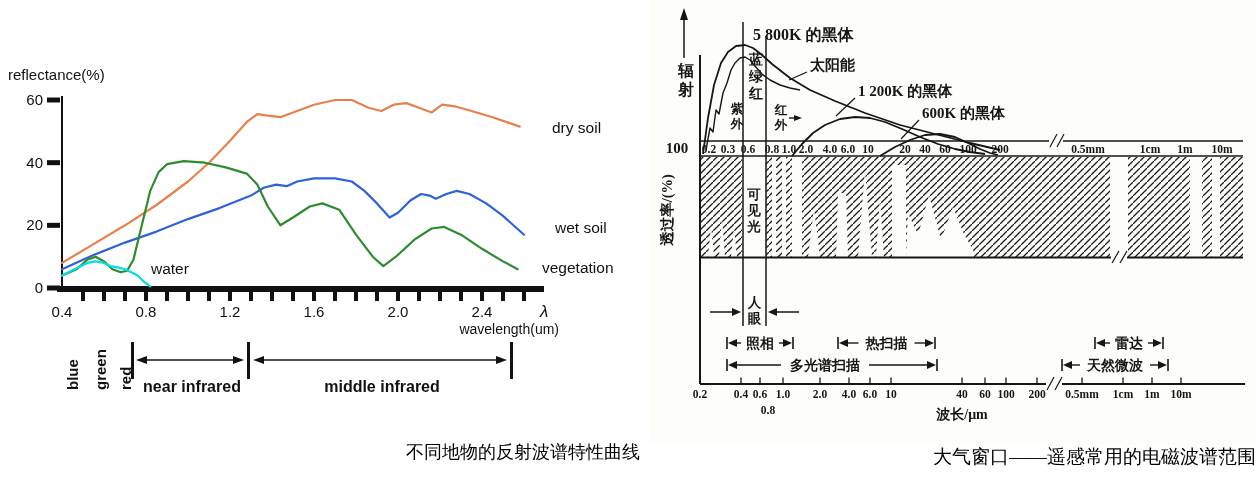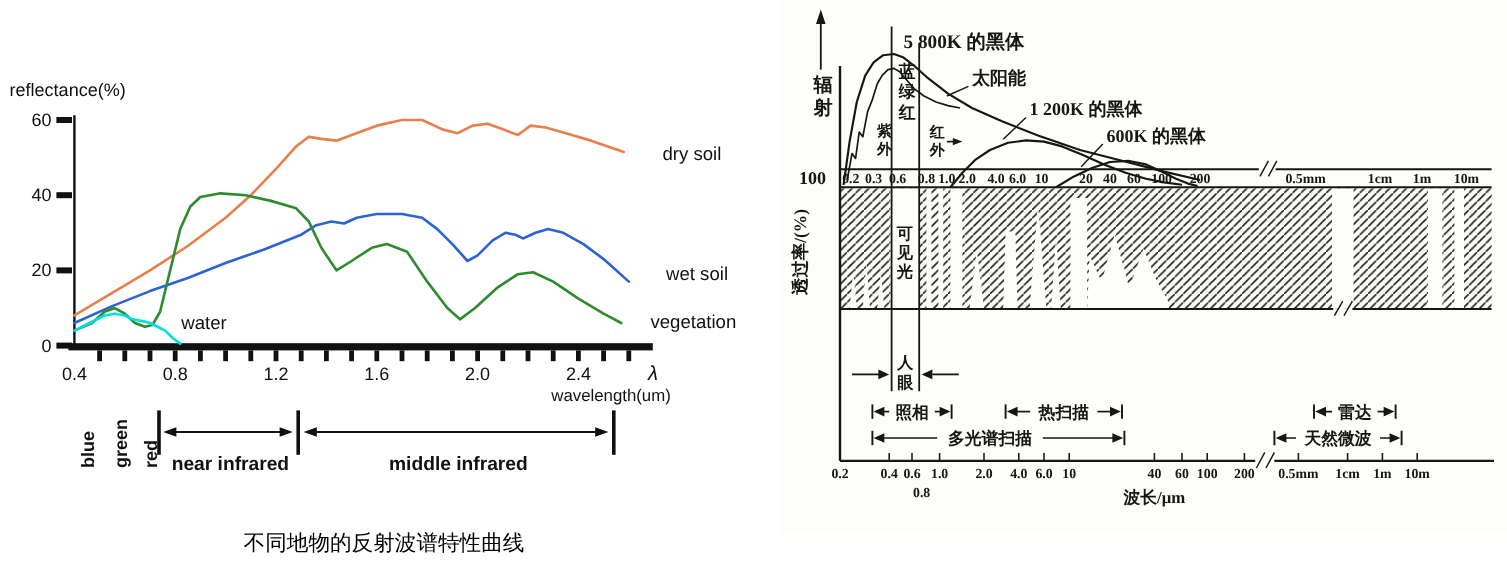--- a/index.html
+++ b/index.html
@@ -2,21 +2,21 @@
 <html><head>
 <meta charset="utf-8">
 <style>
   html,body{margin:0;padding:0;background:#fff;}
   #root{position:relative;width:1256px;height:479px;background:#ffffff;overflow:hidden;}
   svg{position:absolute;top:0;}
   #left-svg{left:0;}
   #right-svg{left:650px;}
   #left-svg text{font-family:"Liberation Sans",sans-serif;fill:#111;}
   #right-svg text{font-family:"Liberation Serif",serif;fill:#161616;}
-  .cap{position:absolute;text-align:center;color:#000;font-family:"Liberation Serif",serif;}
+  .cap{position:absolute;text-align:right;color:#000;font-family:"Liberation Serif",serif;}
   .cut{fill:#fdfdfa;stroke:none;}
   .ink{stroke:#161616;fill:none;}
 </style>
 </head>
 <body>
 
 <div id="root">
 
   <svg id="left-svg" viewBox="0 0 640 438" width="640" height="438">
     <g>
@@ -269,13 +269,14 @@
         <line x1="500" y1="365" x2="509" y2="365" stroke="#161616" stroke-width="1.4"></line>
         <text x="465" y="370" text-anchor="middle" font-size="14" font-weight="bold">天然微波</text>
         <line x1="60" y1="312" x2="83" y2="312" stroke="#161616" stroke-width="1.5"></line>
         <polygon points="91,312 82,308 82,316" fill="#161616"></polygon>
         <line x1="127" y1="312" x2="149" y2="312" stroke="#161616" stroke-width="1.5"></line>
         <polygon points="118,312 127,308 127,316" fill="#161616"></polygon>
         <line x1="139" y1="118" x2="149" y2="118" stroke="#161616" stroke-width="1.4"></line>
         <polygon points="152,118 144,115 144,121" fill="#161616"></polygon>
       </g>
   </svg>
+  <div class="cap" style="left:650px;top:444px;width:606px;font-size:19px;">大气窗口——遥感常用的电磁波谱范围</div>
 </div>
 
 </body></html>

